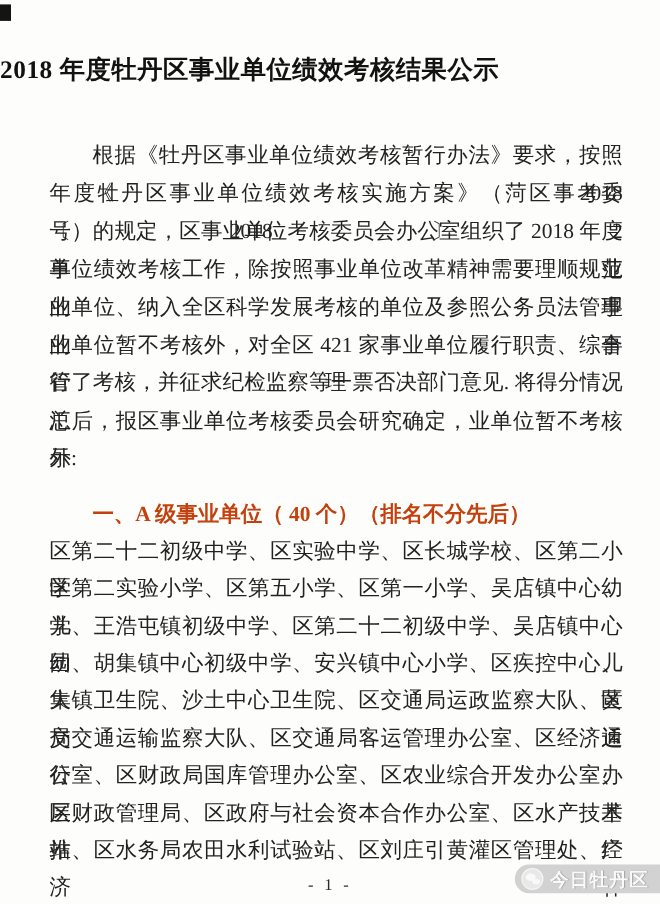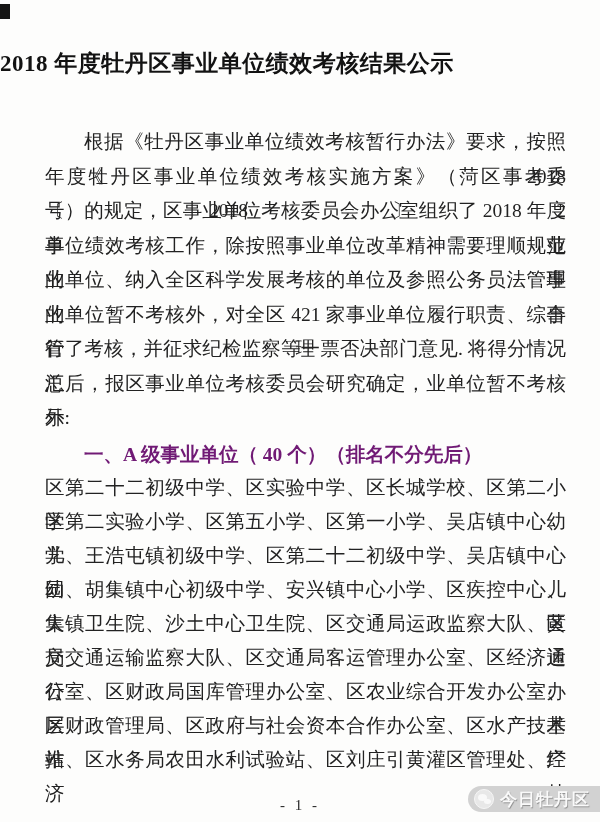--- a/index.html
+++ b/index.html
@@ -36,26 +36,26 @@
     height: 34.5px;
     line-height: 34.5px;
     text-align: justify;
     text-align-last: justify;
     color: #222;
     white-space: normal;
   }
   .line.indent { padding-left: 39px; }
   .line.short { text-align-last: left; }
   .section-heading {
-    margin-top: 3px;
+    margin-top: 17px;
     padding-left: 39px;
     font-size: 19.5px;
     line-height: 32px;
     font-weight: 700;
-    color: #701a75;
+    color: #c2410c;
   }
   .list .line { height: 34px; line-height: 34px; }
   .page-footer {
     position: absolute;
     left: 0; right: 0; bottom: 8px;
     text-align: center;
     font-size: 15px;
     letter-spacing: 3px;
     color: #2b2b2b;
   }

